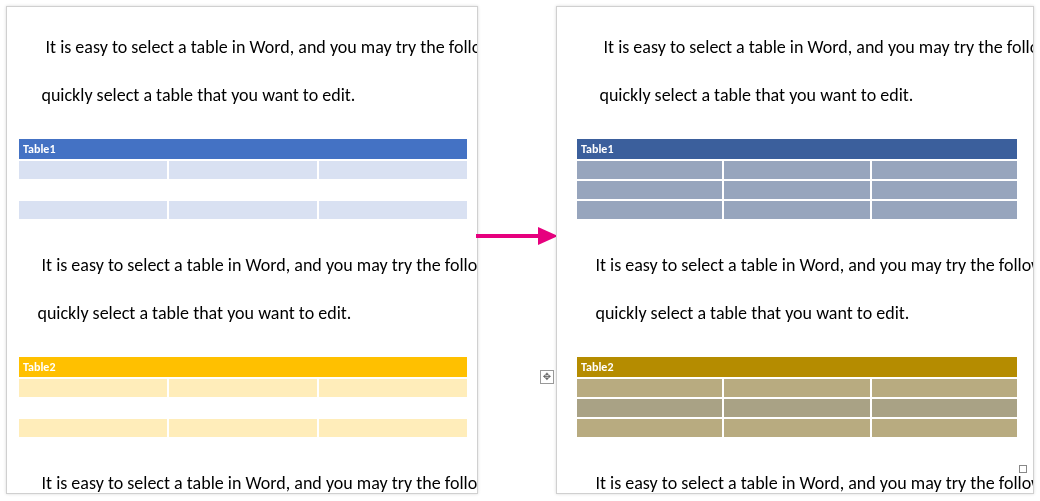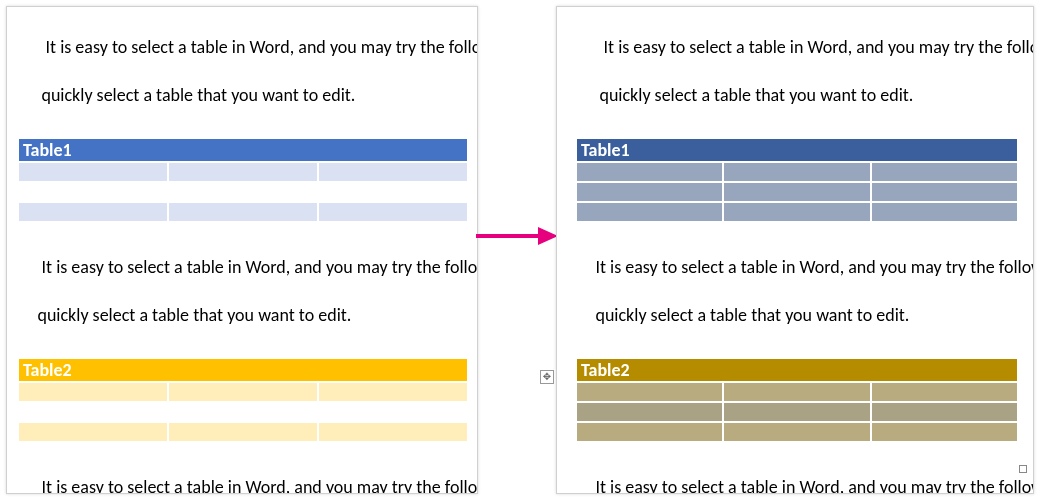--- a/index.html
+++ b/index.html
@@ -55,21 +55,21 @@
   .para.right { margin-left: 18px; }
   table.wtbl {
     border-collapse: collapse;
     margin: 4px 0 8px 10px;
     table-layout: fixed;
   }
   table.wtbl td, table.wtbl th {
     border: 2px solid #fff;
     height: 20px;
     padding: 0 4px;
-    font-size: 18px;
+    font-size: 12px;
     font-weight: bold;
     color: #fff;
     text-align: left;
     vertical-align: middle;
   }
   table.wtbl th { height: 22px; }
   
   .t1-head { background: #4472c4; }
   .t1-band-a { background: #d9e1f2; }
   .t1-band-b { background: #ffffff; }

